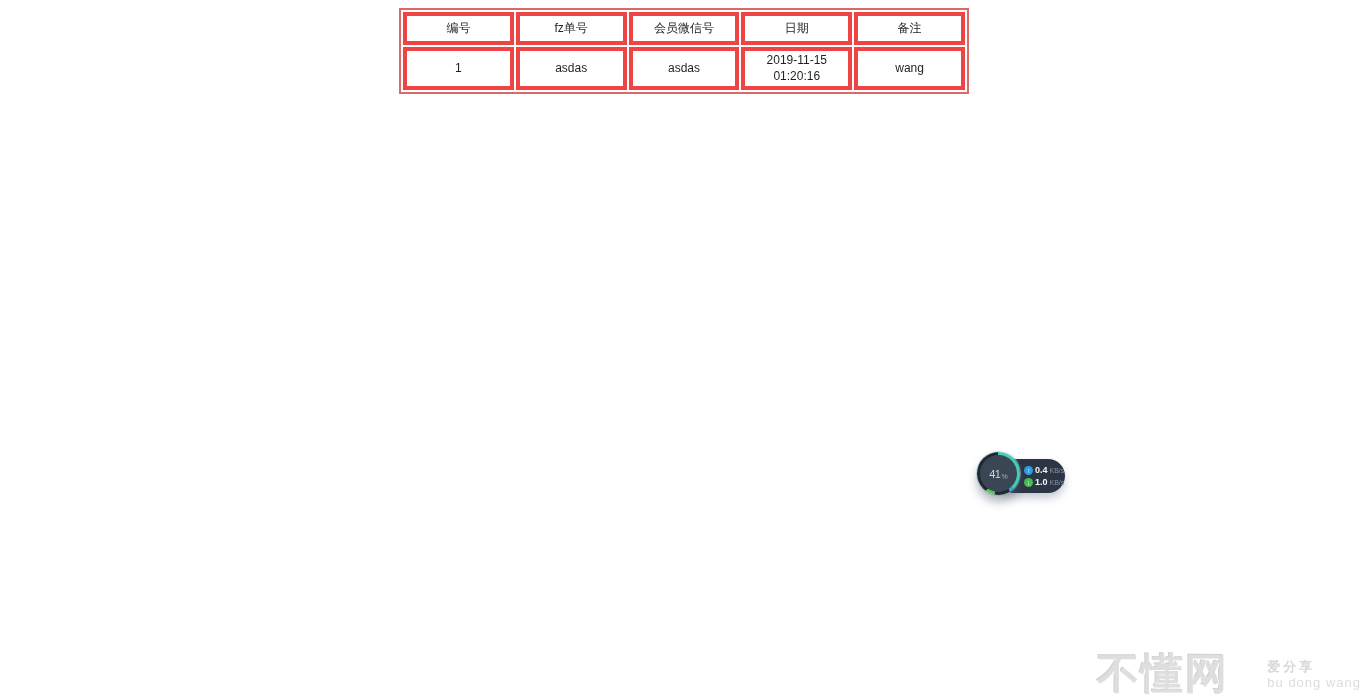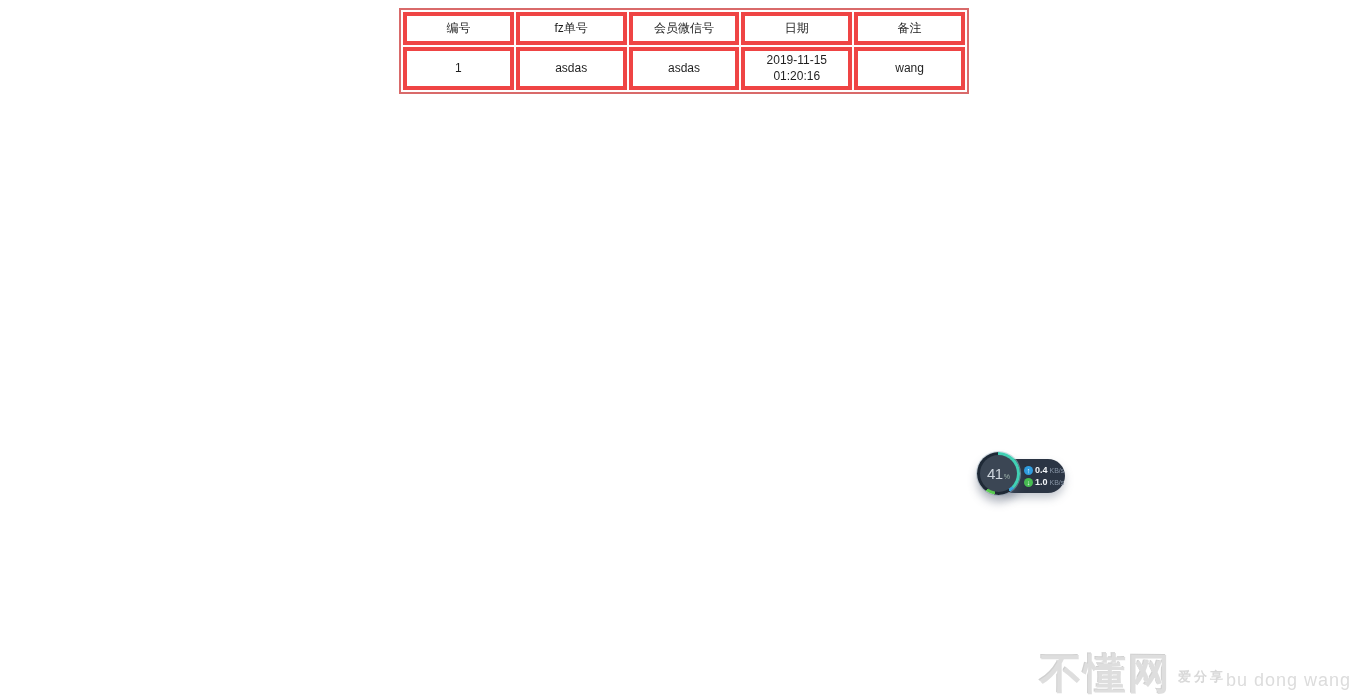--- a/index.html
+++ b/index.html
@@ -80,48 +80,50 @@
   }
   .gauge-inner {
     position: absolute;
     left: 3px; top: 3px; right: 3px; bottom: 3px;
     border-radius: 50%;
     background: #3b4654;
     display: flex;
     align-items: center;
     justify-content: center;
   }
-  .gauge-num { font-size: 15px; color: #ccd4dc; letter-spacing: -0.5px; }
+  .gauge-num { font-size: 11px; color: #ccd4dc; letter-spacing: -0.5px; }
   .gauge-pct { font-size: 7px; color: #9fb6ad; margin-top: 6px; margin-left: 1px; }
 
   
   .watermark {
     position: absolute;
-    right: 16px;
+    right: 6px;
     bottom: 6px;
     display: flex;
     align-items: flex-end;
     gap: 6px;
     user-select: none;
   }
   .wm-title {
     font-size: 42px;
     font-weight: bold;
     line-height: 0.95;
     letter-spacing: 2px;
     color: #dedede;
     text-shadow: 1px 1px 0 #ffffff, -1px -1px 0 #d0d0d0;
   }
   .wm-side {
     display: flex;
+    flex-direction: column;
     padding-bottom: 3px;
     line-height: 1.25;
+    margin-left: 32px;
   }
   .wm-tagline { font-size: 13px; color: #d8d8d8; letter-spacing: 3px; font-weight: bold; text-shadow: 1px 1px 0 #fff; }
-  .wm-pinyin  { font-size: 18px; color: #dcdcdc; letter-spacing: 1px; text-shadow: 1px 1px 0 #fff; }
+  .wm-pinyin  { font-size: 13px; color: #dcdcdc; letter-spacing: 1px; text-shadow: 1px 1px 0 #fff; }
 </style>
 </head>
 <body>
 
 <table class="records-table">
   <thead>
     <tr>
       <th>编号</th>
       <th>fz单号</th>
       <th>会员微信号</th>

